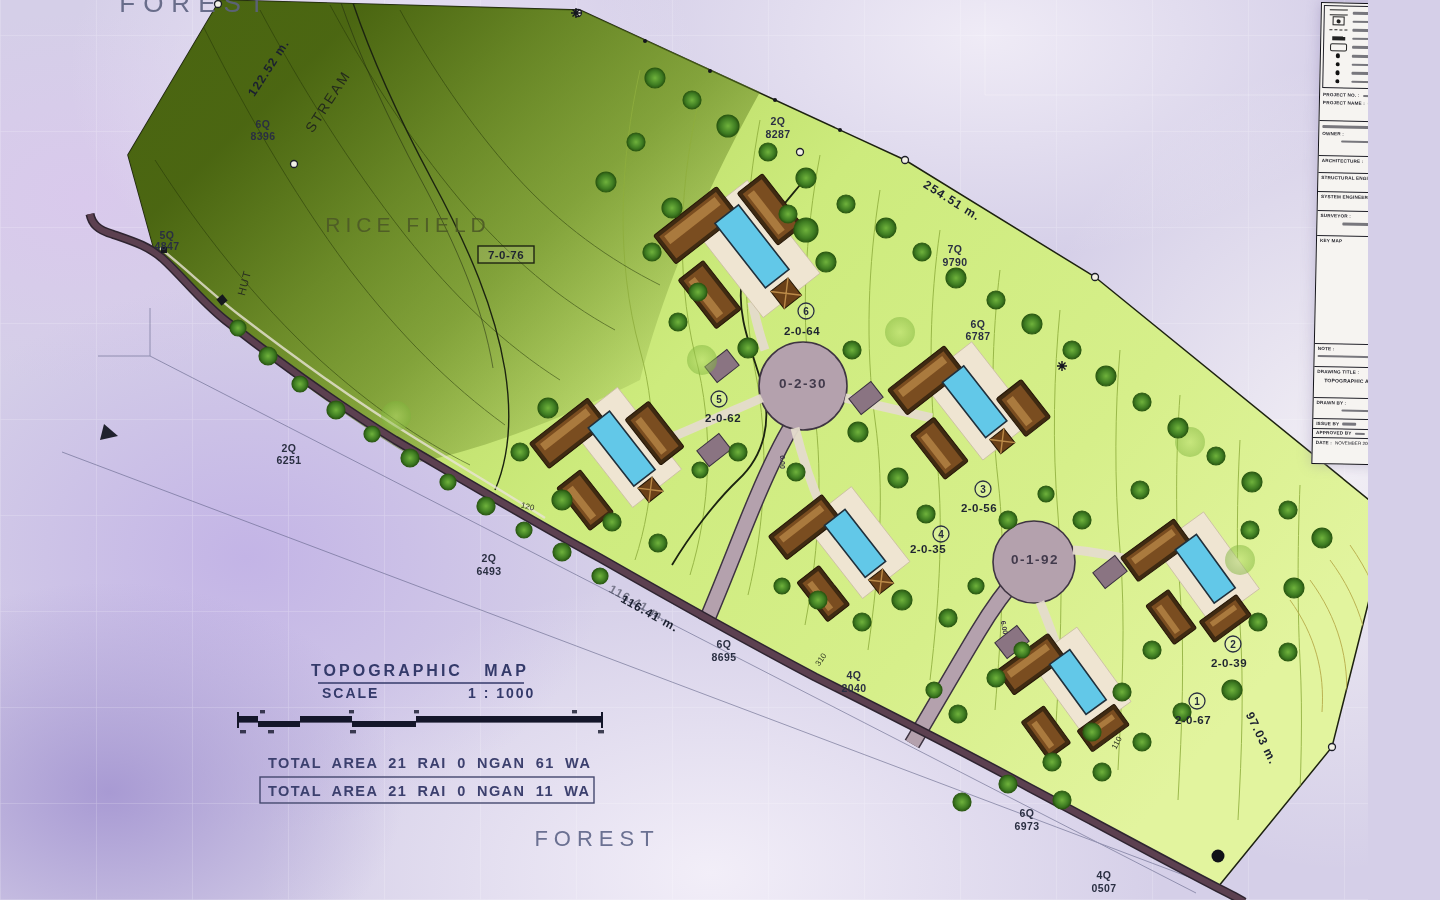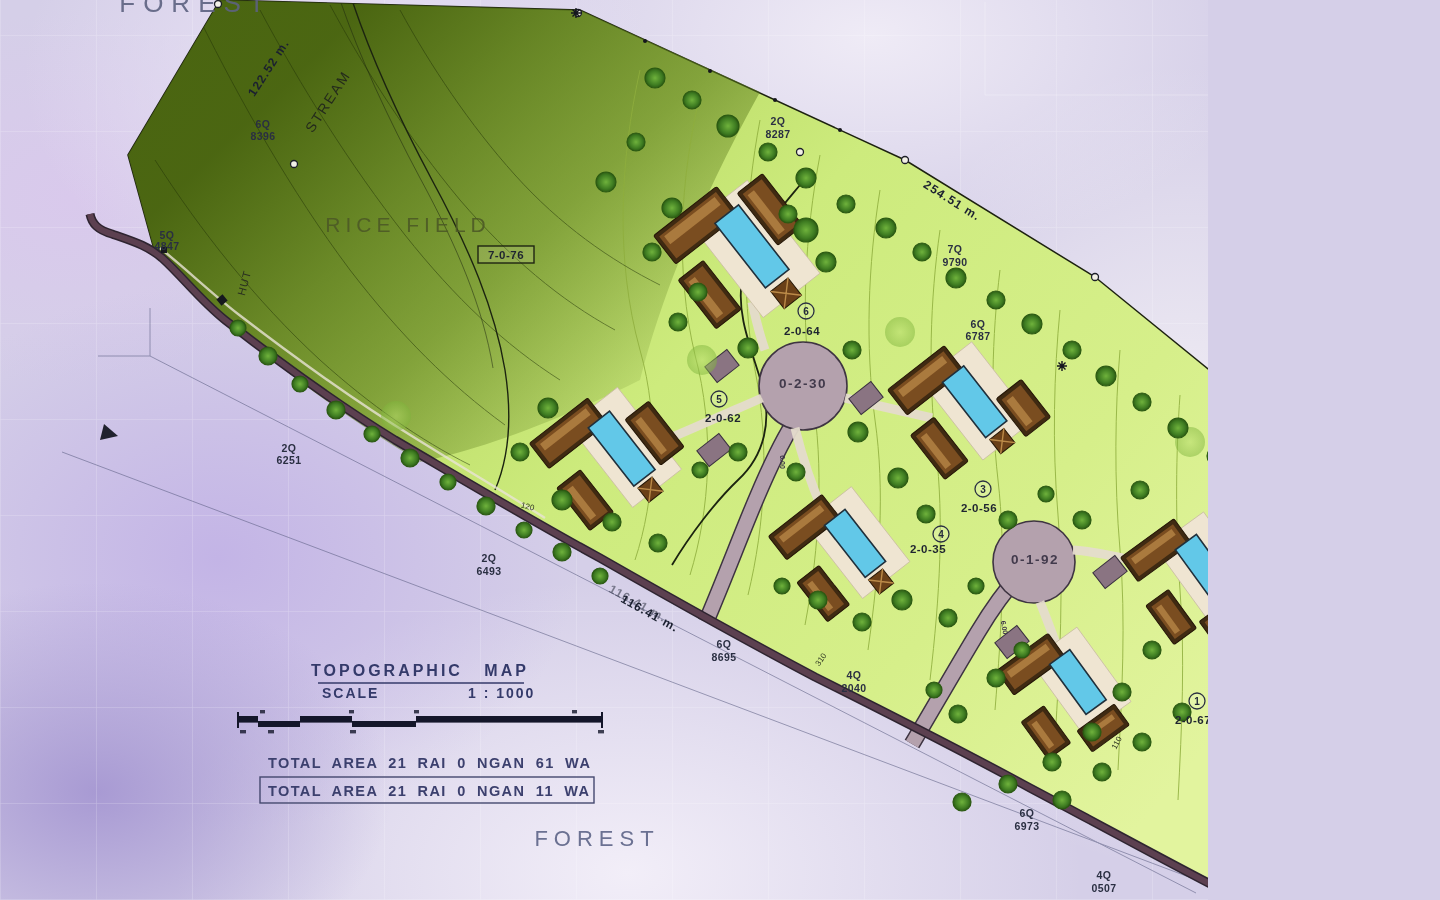--- a/index.html
+++ b/index.html
@@ -1,21 +1,21 @@
 <!DOCTYPE html>
 <html><head>
 <meta charset="utf-8">
 <style>
   html,body{margin:0;padding:0;}
   body{
     width:1440px;height:900px;overflow:hidden;
     font-family:"Liberation Sans",sans-serif;
     background:#d5cfe8;
   }
-  .scene{position:relative;width:1208px;height:900px;overflow:hidden;
+  .scene{position:relative;width:1368px;height:900px;overflow:hidden;
     background:
       radial-gradient(420px 300px at 8% 88%, #a89ad3 0%, rgba(168,154,211,0) 70%),
       radial-gradient(500px 380px at 18% 62%, #c3b4e6 0%, rgba(195,180,230,0) 72%),
       radial-gradient(650px 420px at 52% 97%, #f2eef8 0%, rgba(242,238,248,0) 70%),
       radial-gradient(420px 320px at 28% 8%, #e9e2f5 0%, rgba(233,226,245,0) 75%),
       radial-gradient(360px 260px at 6% 22%, #d9c9ec 0%, rgba(217,201,236,0) 72%),
       radial-gradient(560px 320px at 72% 4%, #efebf6 0%, rgba(239,235,246,0) 70%),
       radial-gradient(460px 560px at 98% 52%, #f2eff5 0%, rgba(242,239,245,0) 72%),
       #d5cfe8;
   }

